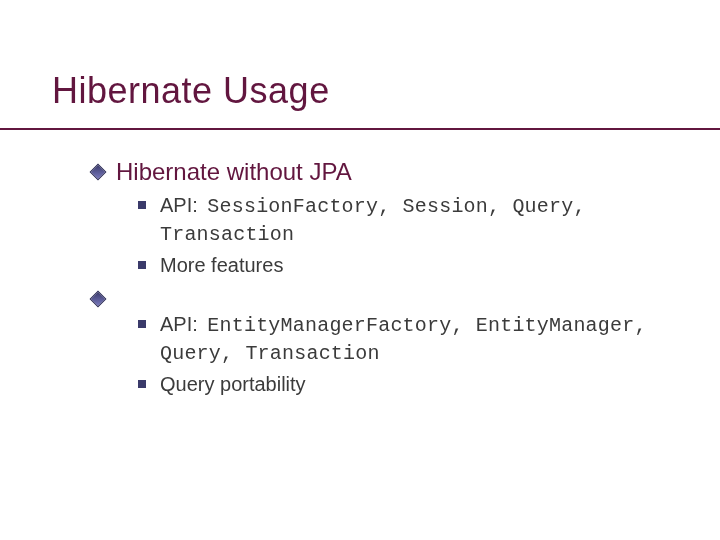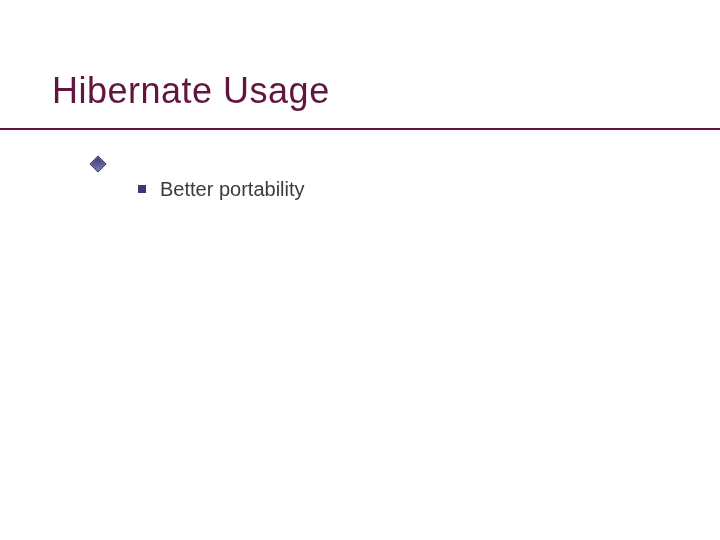--- a/index.html
+++ b/index.html
@@ -33,27 +33,51 @@
 
 <div class="slide">
 
   <div class="title-area">
     <div class="title">Hibernate Usage</div>
   </div>
   <hr class="rule">
 
   <div class="content">
 
+    <div class="top-item">
+      <div class="top-header">
+        <div class="diamond-bullet"></div>
+        <div class="top-text">Hibernate without JPA</div>
+      </div>
+      <div class="sub-list">
+        <div class="sub-item">
+          <div class="square-bullet"></div>
+          <div class="sub-text">
+            <span class="api-label">API: </span><span class="mono">SessionFactory, Session, Query, Transaction</span>
+          </div>
+        </div>
+        <div class="sub-item">
+          <div class="square-bullet"></div>
+          <div class="sub-text">More features</div>
+        </div>
+      </div>
+    </div>
 
     <div class="top-item">
       <div class="top-header">
         <div class="diamond-bullet"></div>
       </div>
       <div class="sub-list">
         <div class="sub-item">
           <div class="square-bullet"></div>
-          <div class="sub-text">Better portability</div>
+          <div class="sub-text">
+            <span class="api-label">API: </span><span class="mono">EntityManagerFactory, EntityManager, Query, Transaction</span>
+          </div>
+        </div>
+        <div class="sub-item">
+          <div class="square-bullet"></div>
+          <div class="sub-text">Query portability</div>
         </div>
       </div>
     </div>
 
   </div>
 </div>
 
 </body></html>

